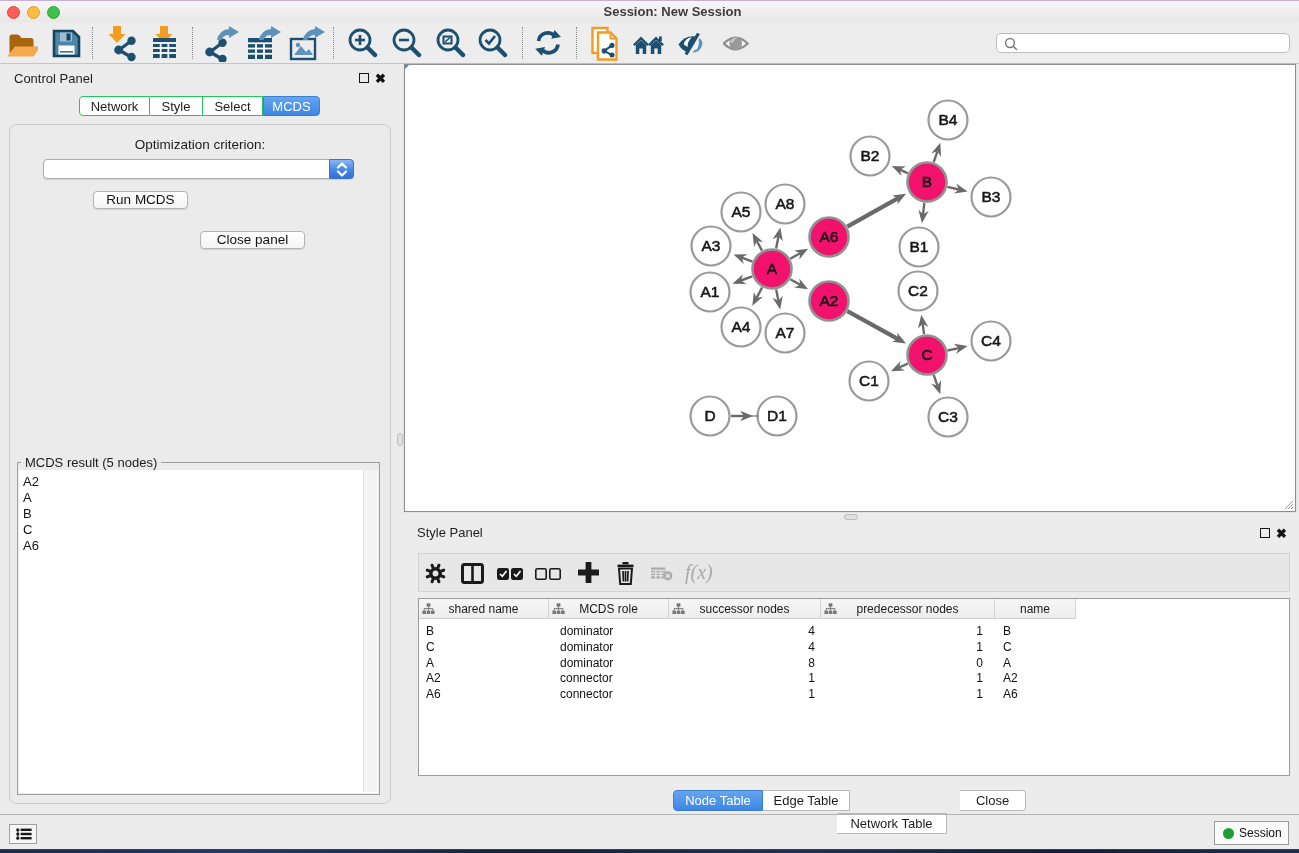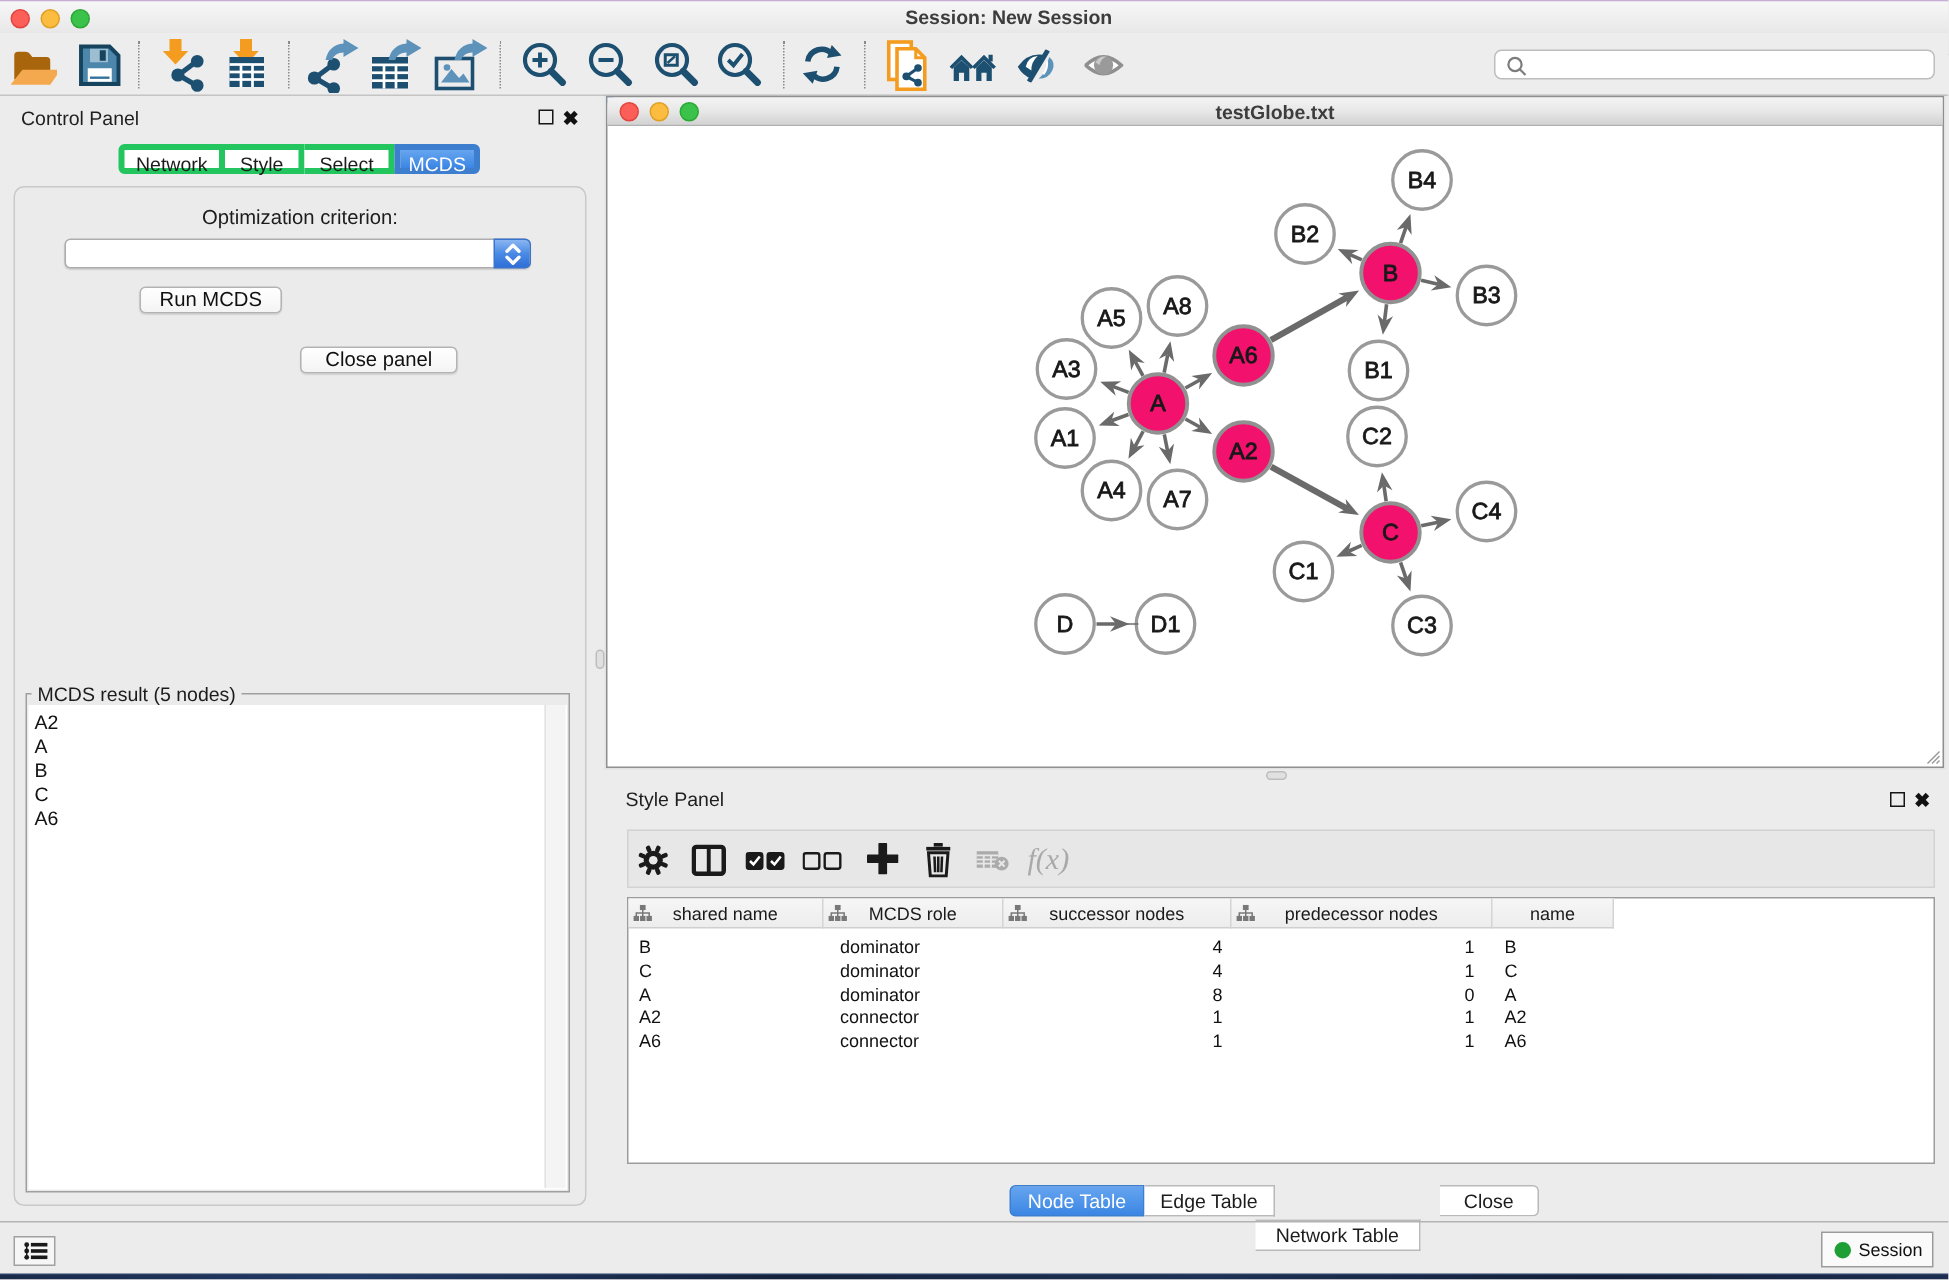--- a/index.html
+++ b/index.html
@@ -19,21 +19,21 @@
 
 
 #toolbar { left:0; top:22px; width:1299px; height:42px; background:#ededed; border-bottom:1px solid #c4c4c4; }
 .tsep { position:absolute; top:5px; height:32px; width:0; border-left:1px dotted #8a8a8a; }
 #searchbox { position:absolute; left:996px; top:11px; width:294px; height:20px; background:#fff; border:1px solid #bdbdbd; border-radius:5px; }
 
 
 #cp-title { left:14px; top:71px; font-size:13px; color:#1f1f1f; }
 .sq-icon { position:absolute; width:10px; height:10px; border:1.5px solid #151515; }
 .x-icon { position:absolute; font-size:13px; font-weight:bold; color:#111; }
-.tab { position:absolute; top:96px; height:20px; background:#fff; border:4px solid #22c55e; font-size:13px; color:#1c1c1c; text-align:center; line-height:19px; }
+.tab { position:absolute; top:96px; height:20px; background:#fff; border:1px solid #22c55e; font-size:13px; color:#1c1c1c; text-align:center; line-height:19px; }
 .tab.sel { background:linear-gradient(#66a5ef,#3b86e4); color:#fff; border-color:#3d7ecf; }
 #cp-box { left:9px; top:124px; width:382px; height:680px; border:1px solid #c9c9c9; border-radius:7px; background:#ebebeb; }
 #opt-label { left:10px; top:137px; width:380px; text-align:center; font-size:13.5px; color:#1c1c1c; }
 #combo { left:43px; top:159px; width:311px; height:20px; background:#fff; border:1px solid #adadad; border-radius:4px; box-shadow:0 1px 1px rgba(0,0,0,0.12); }
 #combo .ctext { position:absolute; left:12px; top:0; line-height:19px; font-size:13.5px; color:#111; }
 #combo .cap { position:absolute; right:-1px; top:-1px; width:25px; height:20px; border-radius:0 4px 4px 0; background:linear-gradient(#8ab6f2,#4a8ae4 50%,#2f6fd8); border:1px solid #3a74cc; }
 .btn { position:absolute; top:191px; height:18px; background:linear-gradient(#ffffff,#f4f4f4); border:1px solid #b3b3b3; border-radius:4px; font-size:13.5px; color:#111; text-align:center; line-height:16px; box-shadow:0 1px 1px rgba(0,0,0,0.10); }
 #groupbox { left:17px; top:462px; width:363px; height:333px; border:1px solid #9f9f9f; }
 #grouplabel { left:21px; top:455px; background:#ebebeb; padding:0 4px; font-size:13px; color:#1c1c1c; }
 #mcds-list { left:19px; top:470px; width:359px; height:323px; background:#fff; font-size:13px; color:#111; }
@@ -260,26 +260,20 @@
     <div>A</div>
     <div>B</div>
     <div>C</div>
     <div>A6</div>
 </div>
 <div class="abs" id="mcds-scroll"></div>
 <div class="abs" id="grouplabel">MCDS result (5 nodes)</div>
 
 <div class="abs" id="netwin">
   <div style="position:absolute;left:0;top:0;width:0;height:0;border-left:4px solid #4a7fd8;border-bottom:4px solid transparent"></div>
-  <div id="net-titlebar">
-    <div class="light red" style="left:8px"></div>
-    <div class="light yellow" style="left:28px"></div>
-    <div class="light green" style="left:48px"></div>
-    <div class="title">testGlobe.txt</div>
-  </div>
   <svg style="position:absolute;right:1px;bottom:1px" width="12" height="12" viewBox="0 0 12 12">
       <line x1="3" y1="11" x2="11" y2="3" stroke="#9a9a9a" stroke-width="1"></line>
       <line x1="6" y1="11" x2="11" y2="6" stroke="#9a9a9a" stroke-width="1"></line>
       <line x1="9" y1="11" x2="11" y2="9" stroke="#9a9a9a" stroke-width="1"></line>
     </svg>
 </div>
 <svg width="891" height="425" style="position:absolute;left:405px;top:84px">
 <line x1="347.3" y1="192.3" x2="335.9" y2="196.5" stroke="#6a6a6a" stroke-width="2.4"></line>
 <polygon points="327.5,199.7 337.9,190.3 335.9,196.5 341.5,200.0" fill="#6a6a6a"></polygon>
 <line x1="347.4" y1="177.6" x2="336.9" y2="173.6" stroke="#6a6a6a" stroke-width="2.4"></line>

